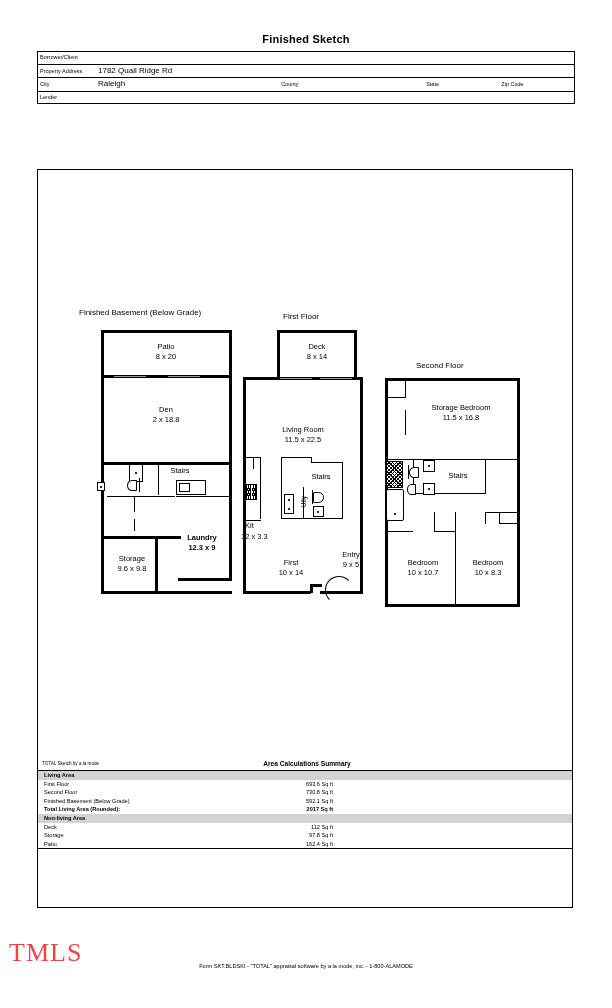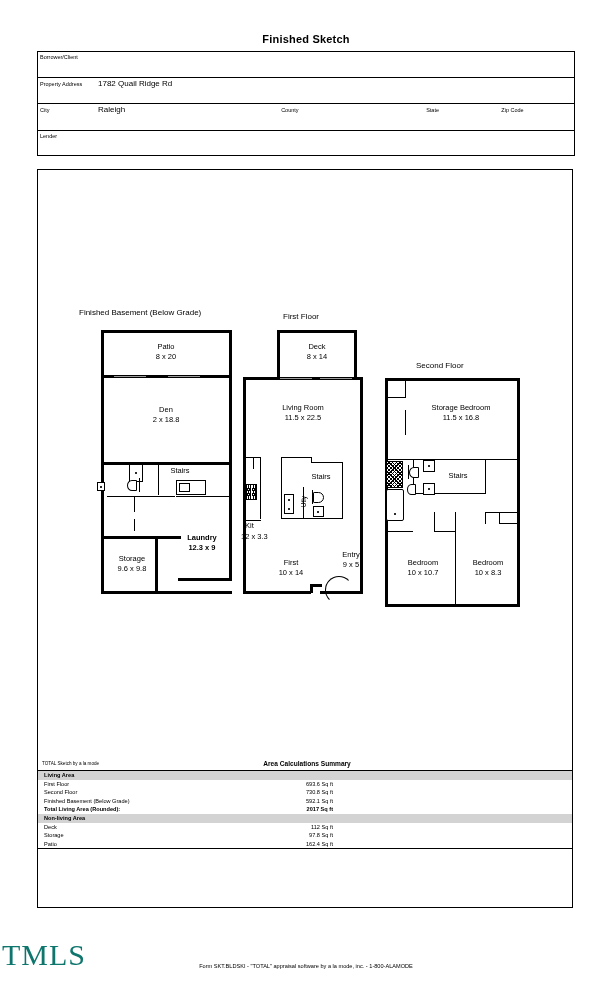--- a/index.html
+++ b/index.html
@@ -5,21 +5,21 @@
   html,body{margin:0;padding:0;background:#fff;}
   body{width:612px;height:1008px;position:relative;font-family:"Liberation Sans",sans-serif;color:#000;overflow:hidden;}
 
   
   .doc-title{position:absolute;left:0;top:33px;width:612px;text-align:center;
     font-size:11px;font-weight:bold;letter-spacing:.2px;}
 
   
   .hdr{position:absolute;left:37px;top:51px;width:538px;border:1px solid #000;
        border-collapse:collapse;font-size:5.5px;}
-  .hdr td{border-top:1px solid #000;padding:0 0 13px 2px;height:11.5px;vertical-align:middle;
+  .hdr td{border-top:1px solid #000;padding:0 0 0 2px;height:11.5px;vertical-align:middle;
           line-height:11.5px;white-space:nowrap;}
   .hdr tr:first-child td{border-top:none;}
   .hdr .lbl{font-size:5.5px;color:#000;}
   .hdr .val{font-size:8px;}
   .cellpair{display:flex;align-items:baseline;}
   .cellpair .lbl{width:58px;flex:0 0 58px;}
 
   
   .sketch-frame{position:absolute;left:37px;top:169px;width:536px;height:739px;
       border:1px solid #000;box-sizing:border-box;background:#fff;}
@@ -67,22 +67,22 @@
   .acs-credit{font-size:4.6px;padding-left:4px;width:150px;}
   .acs-head{flex:1;text-align:center;font-weight:bold;font-size:6.6px;margin-right:150px;}
   .acs-table{border-top:1.6px solid #000;border-bottom:1.6px solid #000;}
   .arow{display:flex;height:8.6px;line-height:8.6px;}
   .arow .c1{width:190px;padding-left:6px;box-sizing:border-box;}
   .arow .c2{width:105px;text-align:right;}
   .arow.band{background:#d3d3d3;font-weight:bold;}
   .arow.tot{font-weight:bold;}
 
   
-  .tmls{position:absolute;left:2px;top:938px;font-size:30px;letter-spacing:1px;
-        font-family:"Liberation Serif",serif;color:#0f766e;font-weight:300;}
+  .tmls{position:absolute;left:9px;top:938px;font-size:26px;letter-spacing:1px;
+        font-family:"Liberation Serif",serif;color:#ef4444;font-weight:300;}
   .formline{position:absolute;left:0;top:963px;width:612px;text-align:center;font-size:5.6px;}
 </style>
 </head>
 <body>
 
 <div class="doc-title">Finished Sketch</div>
 
 <table class="hdr">
   <tbody>
       <tr>
@@ -212,21 +212,21 @@
   <div class="w wall-v" style="left:243px;top:377px;height:217px;"></div>
   <div class="w wall-v" style="left:360.4px;top:377px;height:217px;"></div>
   <div class="w wall-h" style="left:243px;top:591.4px;width:68px;"></div>
   <div class="w wall-h" style="left:310px;top:584px;width:12px;"></div>
   <div class="w wall-v" style="left:310px;top:584px;height:9px;"></div>
   <div class="w wall-h" style="left:320px;top:591.4px;width:42px;"></div>
 
   <div class="win" style="left:280px;top:377px;width:32px;"></div>
   <div class="win" style="left:320px;top:377px;width:32px;"></div>
 
-  <div class="rlabel" style="left:267px;top:403px;width:72px;">
+  <div class="rlabel" style="left:267px;top:425px;width:72px;">
     <span class="n">Living Room</span>
     <span class="d">11.5 x 22.5</span>
   </div>
 
   <div class="w thin-h" style="left:243px;top:457px;width:18px;"></div>
   <div class="w thin-v" style="left:260px;top:457px;height:62px;"></div>
   <div class="w thin-h" style="left:243px;top:520px;width:18px;"></div>
   <div class="w thin-v" style="left:253px;top:457px;height:12px;"></div>
 
   <div class="w thin-v" style="left:281px;top:457px;height:62px;"></div>

